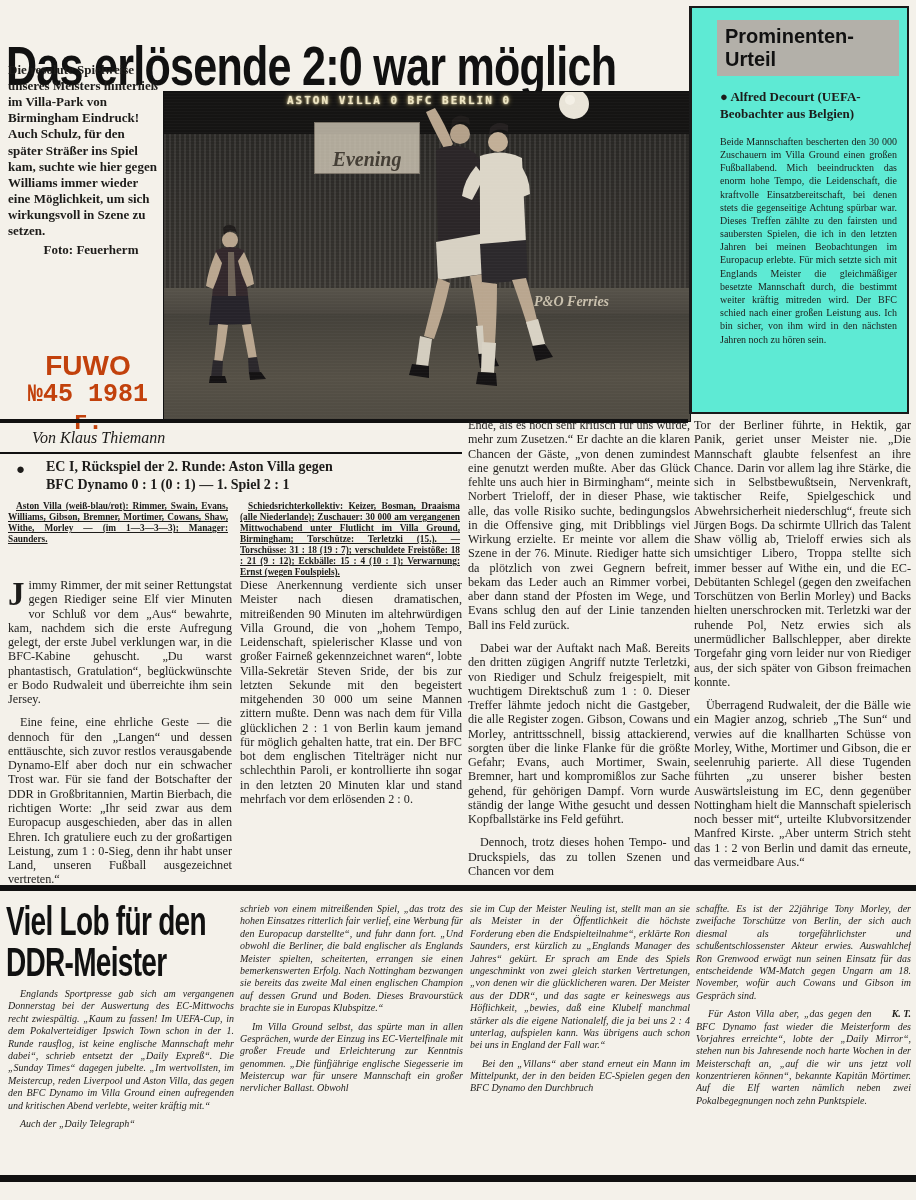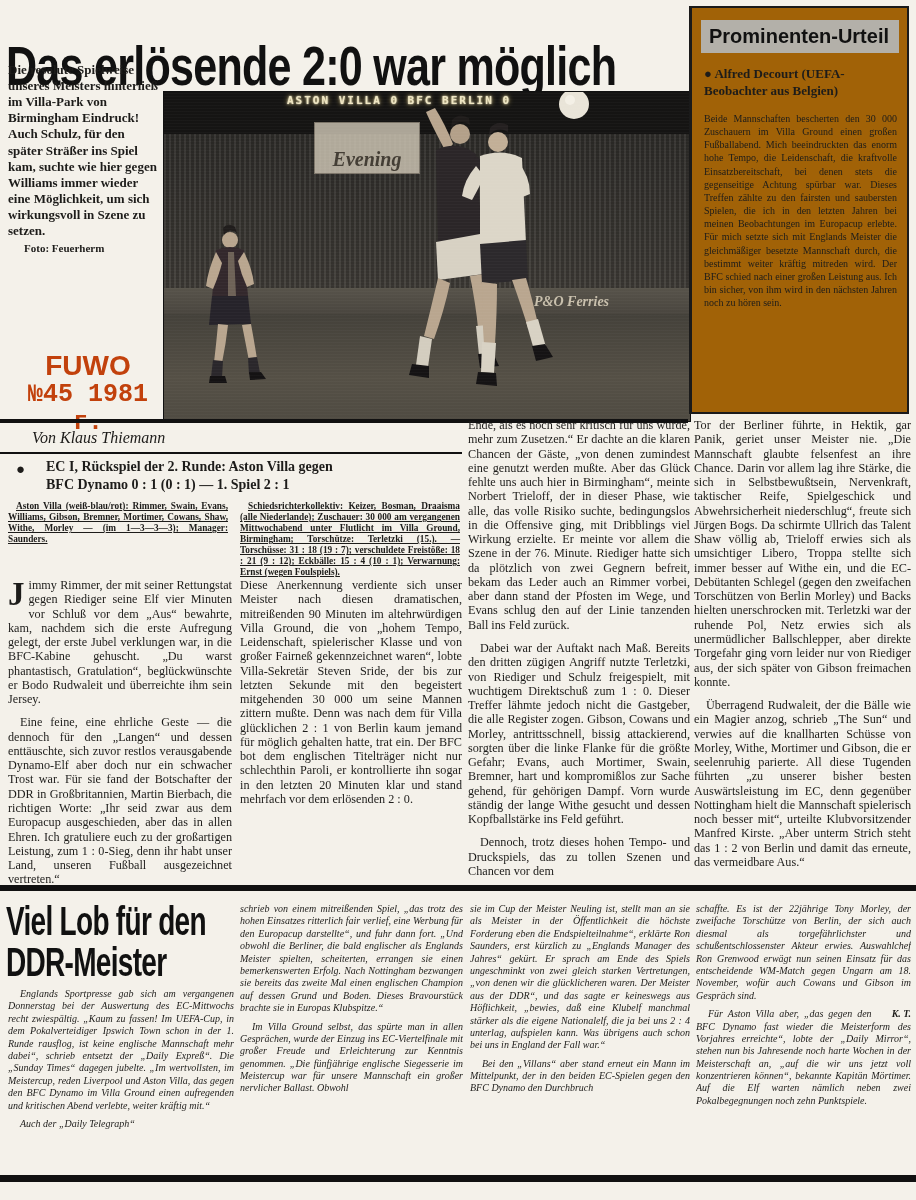--- a/index.html
+++ b/index.html
@@ -5,21 +5,21 @@
   html,body{margin:0;padding:0;}
   body{width:916px;height:1200px;position:relative;background:#f4f1ea;overflow:hidden;
        font-family:"Liberation Serif",serif;color:#1d1c1a;}
   .abs{position:absolute;}
   
   .headline{left:6px;top:0px;width:700px;white-space:nowrap;
     font-family:"Liberation Sans",sans-serif;font-weight:bold;font-size:56px;line-height:1.0;
     letter-spacing:-1px;color:#111;transform:scaleX(.77);transform-origin:left top;}
   
   .caption{left:8px;top:62px;width:150px;font-weight:bold;font-size:13px;line-height:1.24;}
-  .credit{margin-top:3px;margin-left:16px;font-weight:bold;font-size:11px;}
+  .credit{margin-top:3px;margin-left:16px;font-weight:bold;font-size:13px;text-align:center;}
   .stamp{left:18px;top:350px;width:140px;text-align:center;color:#c2410c;
     font-family:"Liberation Sans",sans-serif;font-weight:bold;line-height:1.12;}
   .stamp .l1{font-size:28px;}
   .stamp .l2{font-size:25px;font-family:Liberation Mono, monospace;}
   
   .photo{left:163px;top:91px;width:526px;height:329px;background:#2a2927;border:1px solid #111;overflow:hidden;}
   .ph-sky{position:absolute;left:0;top:0;width:100%;height:42px;background:#151413;}
   .ph-stand{position:absolute;left:0;top:42px;width:100%;height:158px;
     background:repeating-linear-gradient(90deg,rgba(255,255,255,.05) 0 2px,rgba(0,0,0,.12) 2px 5px),
     linear-gradient(#2e2c29,#3e3b36);}
@@ -31,21 +31,21 @@
     font-family:"DejaVu Sans Mono",monospace;font-weight:bold;font-size:11px;letter-spacing:2px;
     color:#efe6c2;text-shadow:0 0 5px #d9c06a,0 0 2px #fff;}
   .ad-evening{position:absolute;left:150px;top:30px;width:106px;height:52px;
     background:rgba(206,198,181,.82);border:1px solid rgba(90,84,74,.6);
     display:flex;align-items:flex-end;justify-content:center;
     font-weight:bold;font-size:20px;color:#433d34;font-style:italic;padding-bottom:2px;box-sizing:border-box;}
   .ad-ferries{position:absolute;left:370px;top:199px;width:150px;height:22px;
     color:rgba(222,213,192,.85);font-weight:bold;font-size:14px;font-style:italic;text-align:left;line-height:22px;}
   
   .prombox{left:689px;top:6px;width:220px;height:408px;border:2px solid #1a1a1a;border-left-width:3px;
-    background:#a16207;box-sizing:border-box;}
+    background:#5eead4;box-sizing:border-box;padding-left:16px;}
   .prom-title{margin:12px 8px 0 9px;background:#b3b0a9;padding:5px 8px;
     font-family:"Liberation Sans",sans-serif;font-weight:bold;font-size:20px;color:#111;}
   .prom-speaker{margin:13px 10px 0 12px;font-weight:bold;font-size:13px;line-height:1.3;}
   .prom-bullet{font-size:13px;}
   .prom-body{margin:12px 10px 0 12px;font-size:10px;line-height:1.32;text-align:justify;}
   
   .rule{background:#111;}
   
   .byline{left:32px;top:429px;width:300px;font-style:italic;font-size:16px;}
   .match{left:8px;top:458px;width:452px;}

